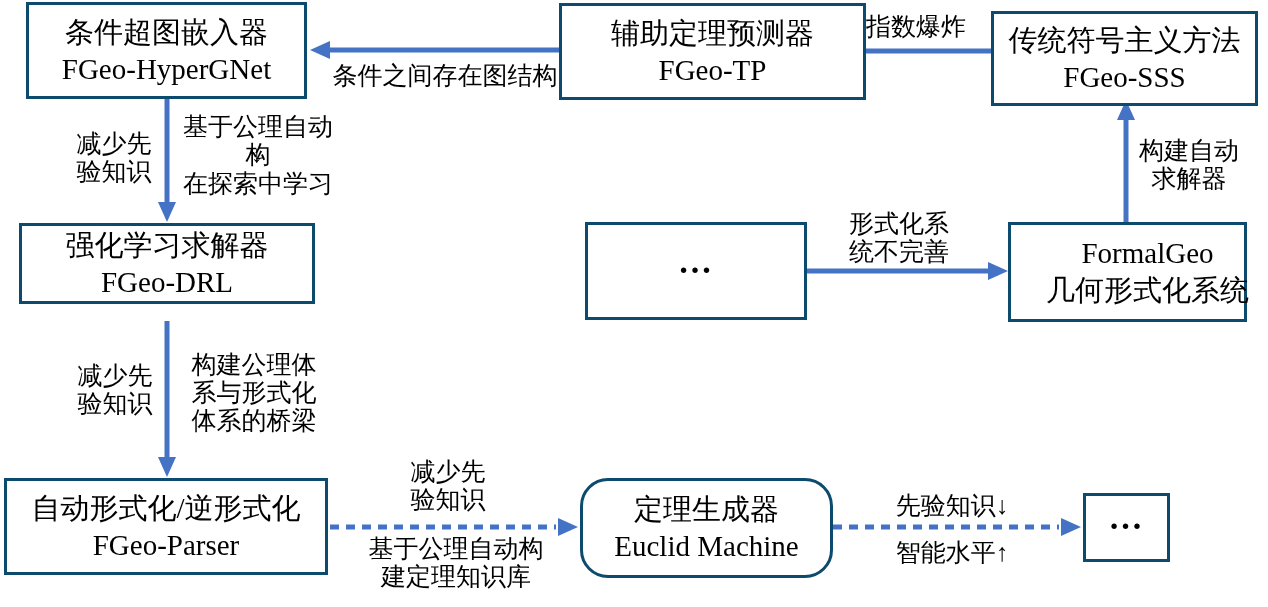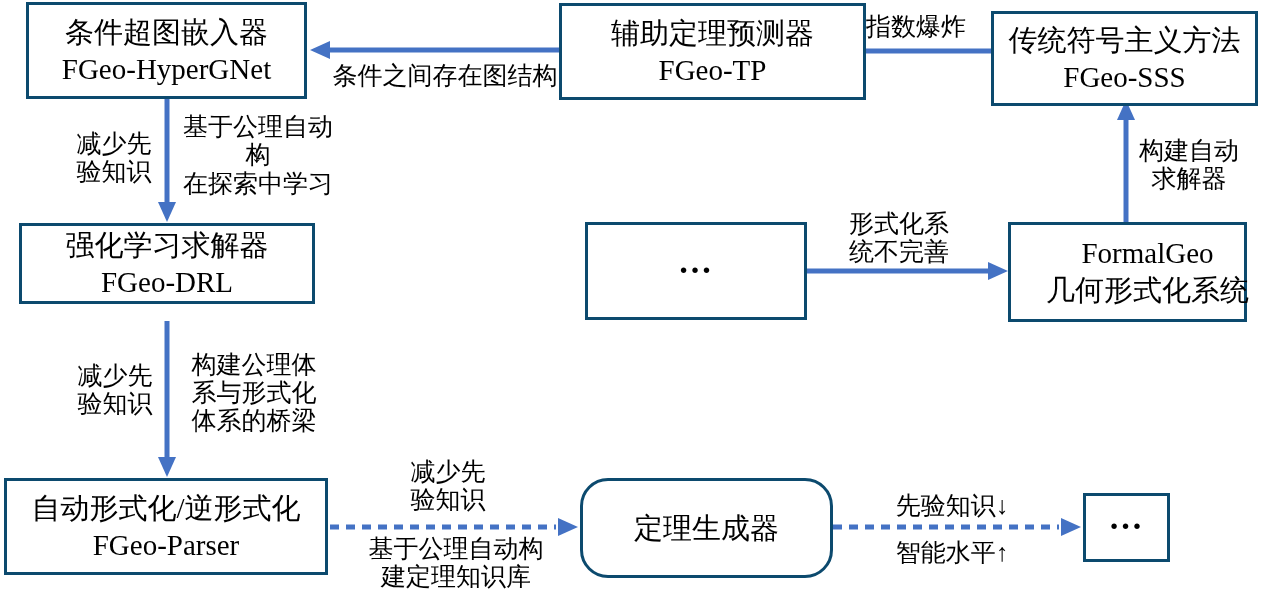--- a/index.html
+++ b/index.html
@@ -125,20 +125,21 @@
     <span class="line">FGeo-DRL</span>
   </div>
 
   <div class="node n-parser">
     <span class="line">自动形式化/逆形式化</span>
     <span class="line">FGeo-Parser</span>
   </div>
 
   <div class="node n-euclid">
     <span class="line">定理生成器</span>
+    <span class="line">Euclid Machine</span>
   </div>
 
   <div class="node n-dots2 ellipsis-node">
     <span class="line">…</span>
   </div>
 
   <div class="edge-label l-graph">条件之间存在图结构</div>
   <div class="edge-label l-exp">指数爆炸</div>
   <div class="edge-label l-reduce1">减少先
 验知识</div>

